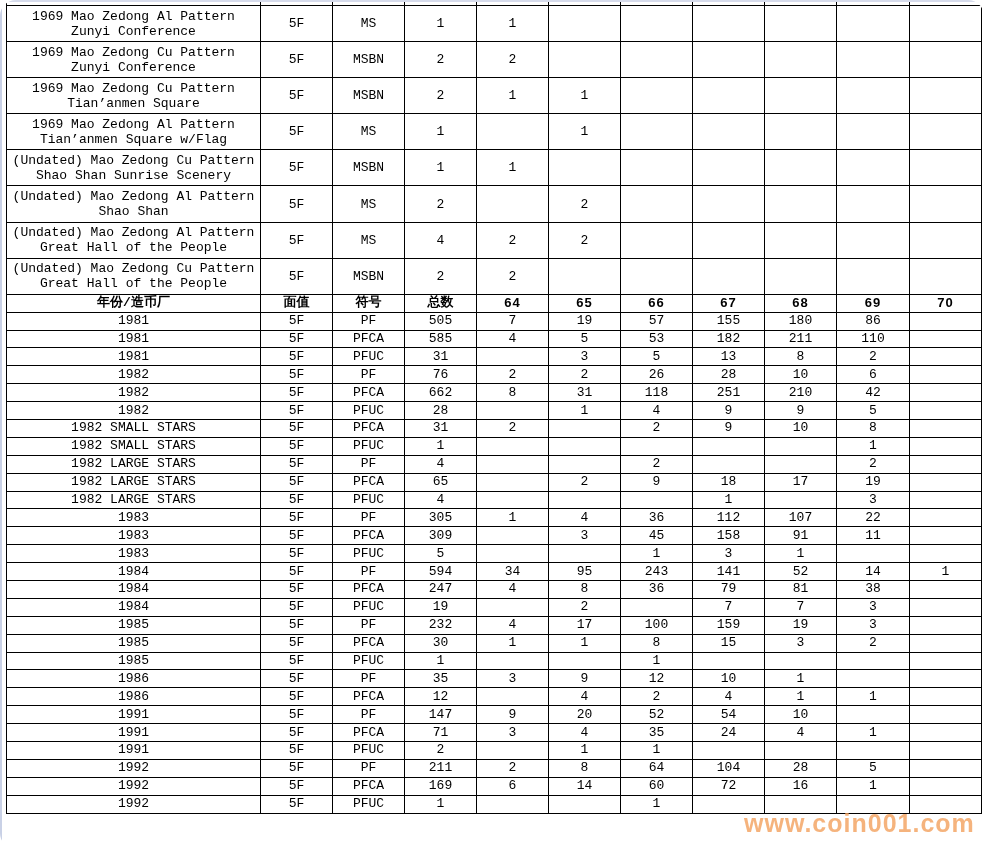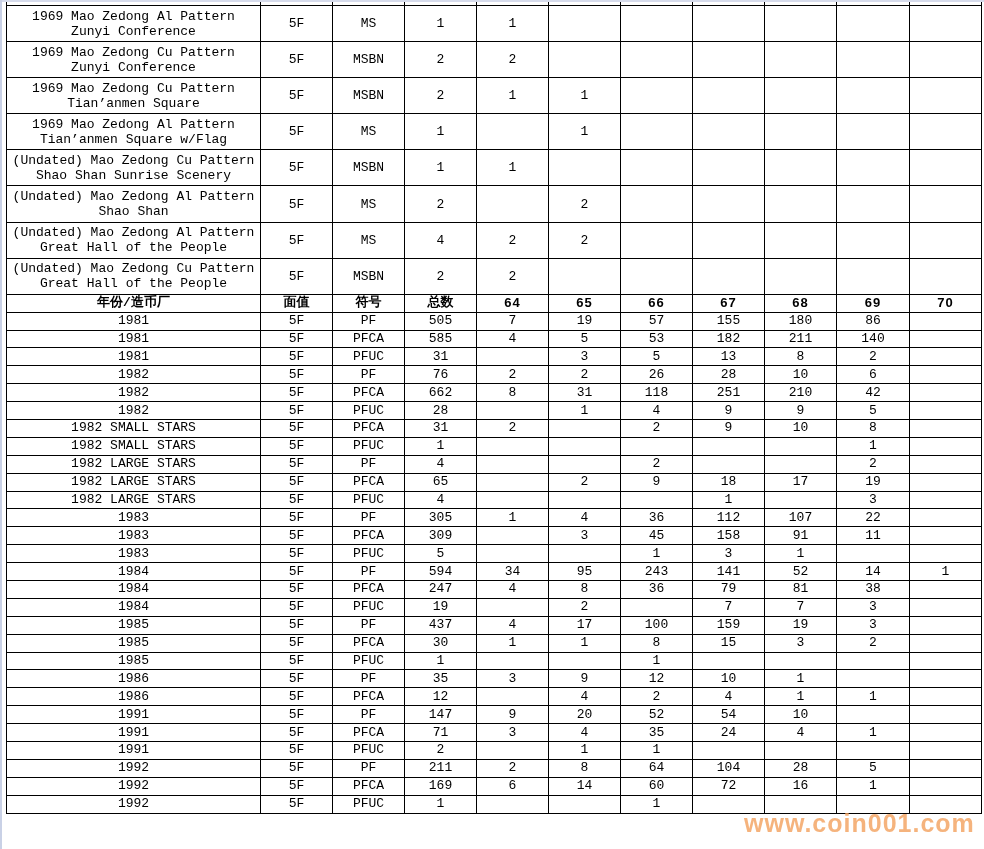--- a/index.html
+++ b/index.html
@@ -1,21 +1,21 @@
 <!DOCTYPE html>
 <html><head>
 <meta charset="utf-8">
 <style>
   html,body{margin:0;padding:0;}
   body{
     width:984px;height:849px;background:#ffffff;
     font-family:"Liberation Mono","DejaVu Sans Mono",monospace;
     position:relative;overflow:hidden;color:#000;
   }
-  .stage{position:absolute;left:0;top:0;width:984px;height:849px;overflow:hidden;}
+  .stage{position:absolute;left:0;top:0;width:984px;height:849px;overflow:hidden;border-radius:16px;}
   .pane-edge{position:absolute;left:0;top:0;width:2px;height:849px;background:#c9d1e6;}
   .top-gridline{position:absolute;left:0;top:0;width:984px;height:2px;background:#d6dbeb;}
   table.grid{
     position:absolute;left:6px;top:2px;
     border-collapse:collapse;table-layout:fixed;width:975px;
     font-size:13px;
   }
   table.grid td{
     border:1px solid #000;padding:0;margin:0;
     text-align:center;vertical-align:middle;
@@ -231,21 +231,21 @@
         <tr class="ry">
           <td>1981</td>
           <td>5F</td>
           <td>PFCA</td>
           <td>585</td>
           <td>4</td>
           <td>5</td>
           <td>53</td>
           <td>182</td>
           <td>211</td>
-          <td>140</td>
+          <td>110</td>
           <td></td>
         </tr>
         <tr class="ry">
           <td>1981</td>
           <td>5F</td>
           <td>PFUC</td>
           <td>31</td>
           <td></td>
           <td>3</td>
           <td>5</td>
@@ -433,21 +433,21 @@
           <td></td>
           <td>7</td>
           <td>7</td>
           <td>3</td>
           <td></td>
         </tr>
         <tr class="ry">
           <td>1985</td>
           <td>5F</td>
           <td>PF</td>
-          <td>437</td>
+          <td>232</td>
           <td>4</td>
           <td>17</td>
           <td>100</td>
           <td>159</td>
           <td>19</td>
           <td>3</td>
           <td></td>
         </tr>
         <tr class="ry">
           <td>1985</td>

